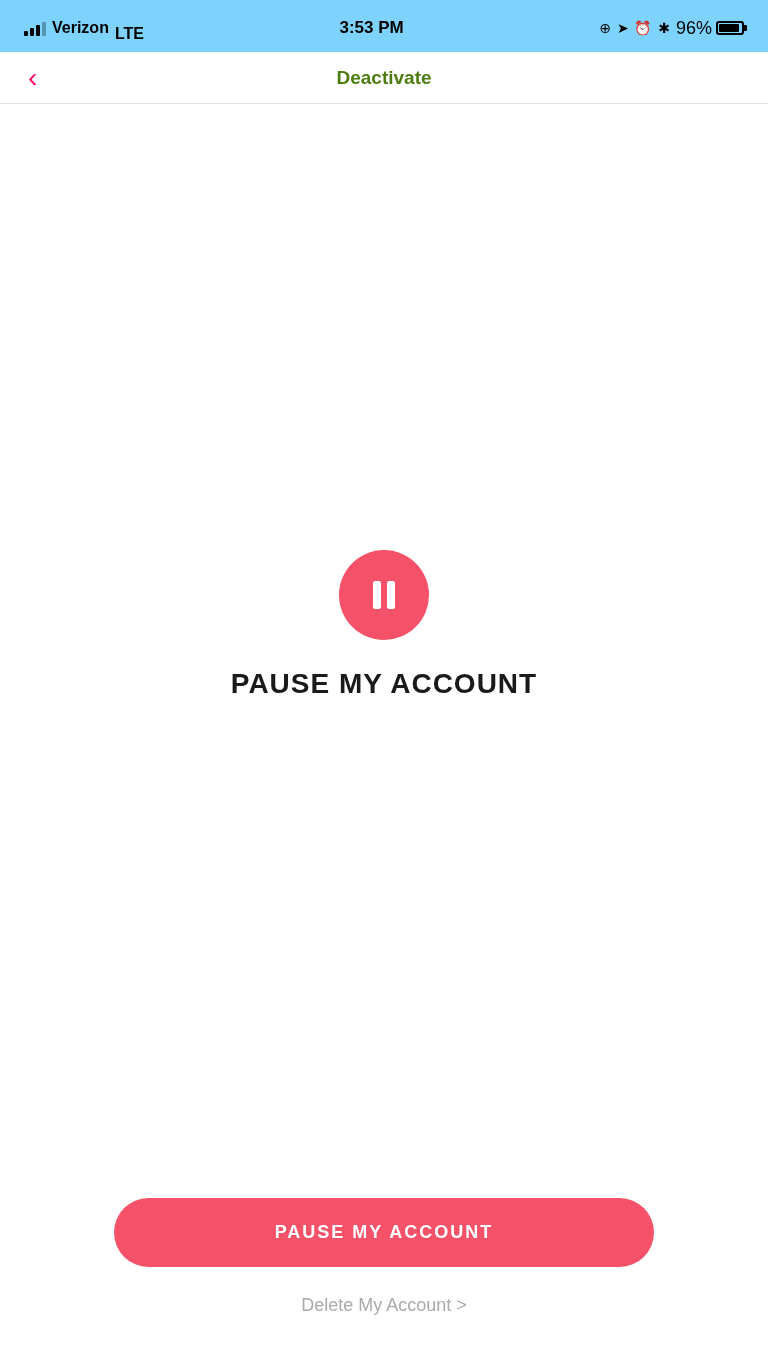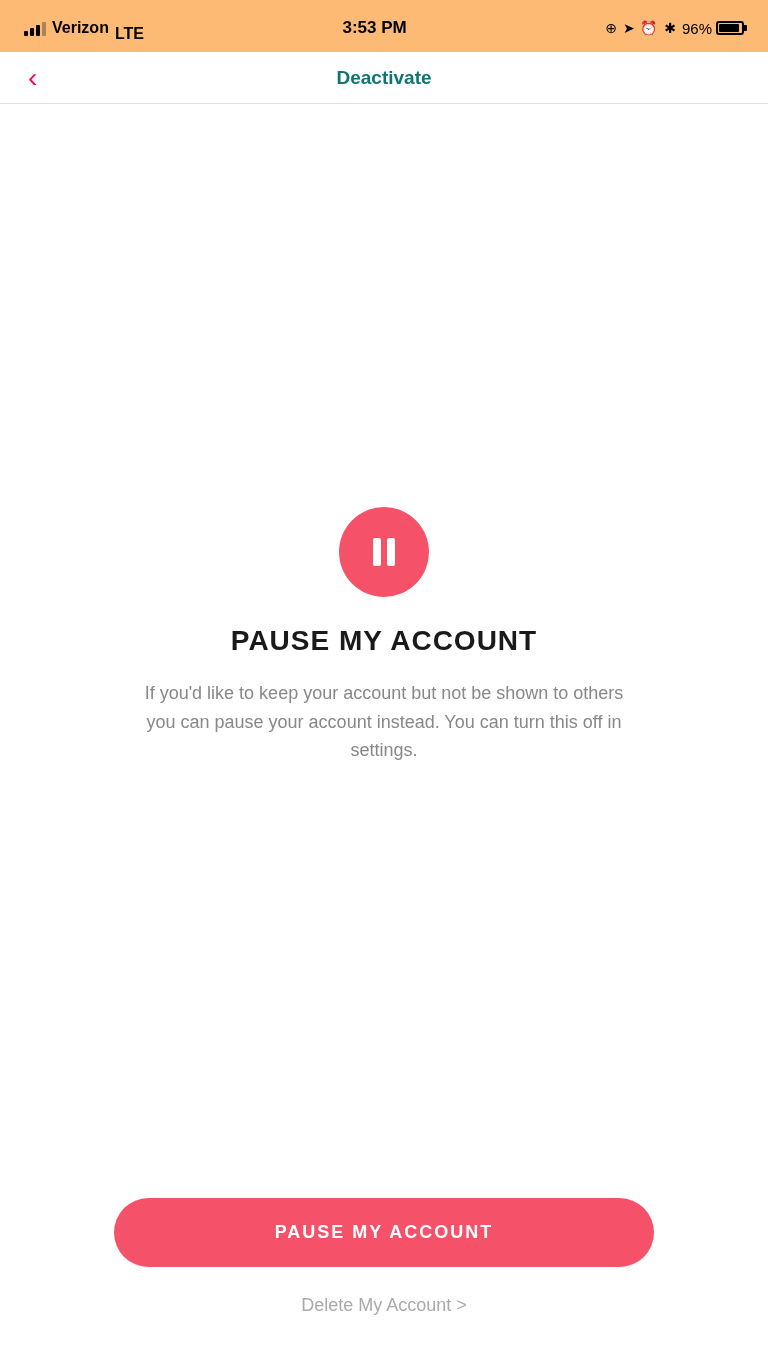--- a/index.html
+++ b/index.html
@@ -18,21 +18,21 @@
       flex-direction: column;
     }
 
     
     .status-bar {
       display: flex;
       justify-content: space-between;
       align-items: center;
       padding: 12px 24px 8px 24px;
       height: 52px;
-      background: #fdba74;
+      background: #7dd3fc;
     }
 
     .status-left {
       display: flex;
       align-items: center;
       gap: 6px;
       font-size: 16px;
       font-weight: 600;
     }
 
@@ -84,21 +84,21 @@
       color: #000;
     }
 
     .battery-container {
       display: flex;
       align-items: center;
       gap: 4px;
     }
 
     .battery-percent {
-      font-size: 15px;
+      font-size: 18px;
       font-weight: 500;
       color: #000;
     }
 
     .battery-icon {
       width: 28px;
       height: 14px;
       border: 2px solid #000;
       border-radius: 3px;
       position: relative;
@@ -151,21 +151,21 @@
     .back-chevron {
       color: #f06;
       font-size: 28px;
       font-weight: 300;
       line-height: 1;
     }
 
     .nav-title {
       font-size: 19px;
       font-weight: 700;
-      color: #0f766e;
+      color: #4d7c0f;
       text-align: center;
     }
 
     
     .main-content {
       flex: 1;
       display: flex;
       flex-direction: column;
       align-items: center;
       justify-content: center;
@@ -286,19 +286,18 @@
 </div>
 
 <div class="main-content">
   <div class="pause-icon-container">
     <div class="pause-symbol">
       <div class="pause-bar"></div>
       <div class="pause-bar"></div>
     </div>
   </div>
   <h1 class="pause-heading">PAUSE MY ACCOUNT</h1>
-  <p class="pause-description">If you'd like to keep your account but not be shown to others you can pause your account instead. You can turn this off in settings.</p>
 </div>
 
 <div class="bottom-section">
   <button class="pause-button">PAUSE MY ACCOUNT</button>
   <button class="delete-link">Delete My Account &gt;</button>
 </div>
 
 </body></html>

